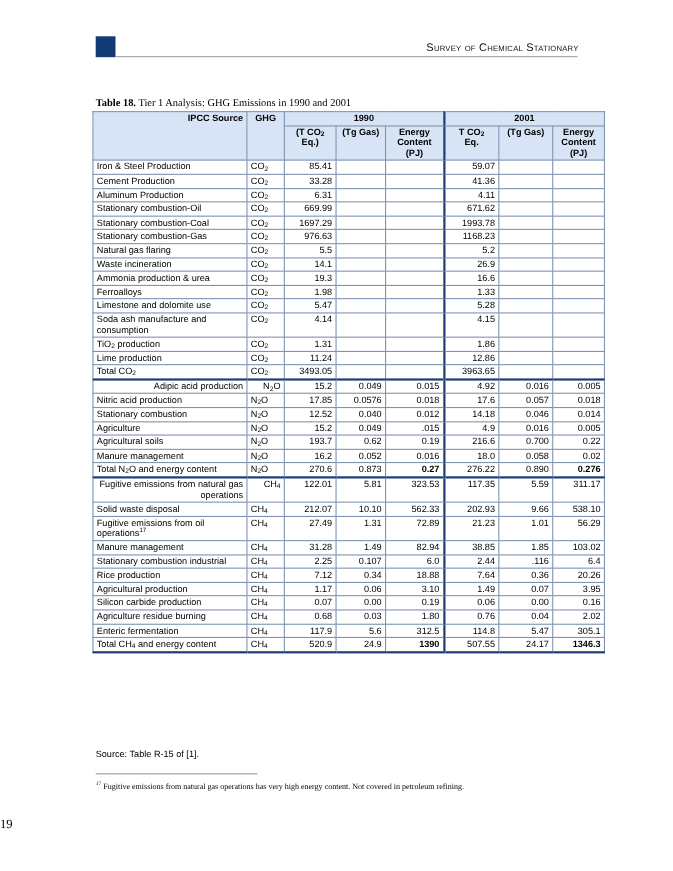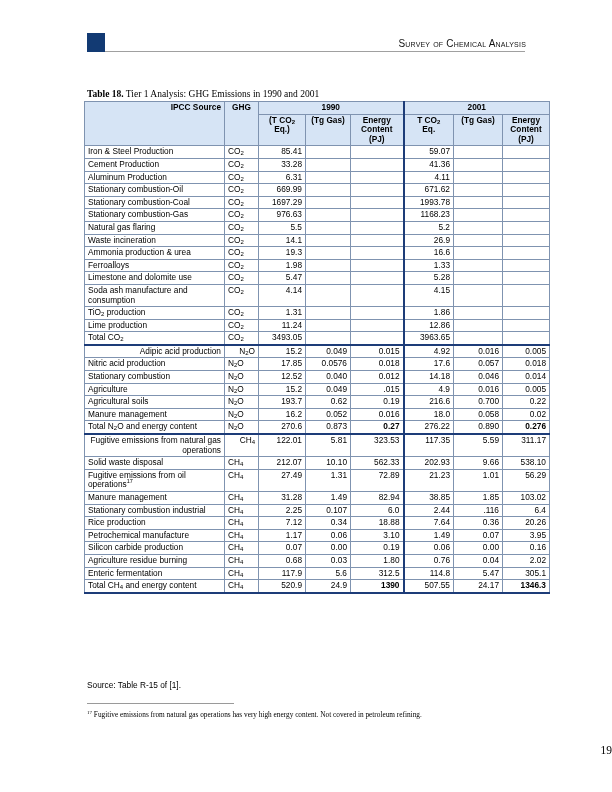--- a/index.html
+++ b/index.html
@@ -18,28 +18,28 @@
   td.bold { font-weight: bold; }
   .thick-left { border-left: 2px solid #1d3c78 !important; }
   .thick-top td { border-top: 2px solid #1d3c78 !important; text-align: right; }
   .thick-bottom td { border-bottom: 2px solid #1d3c78 !important; }
   sub { font-size: 6px; vertical-align: -1px; line-height: 0; }
   sup { font-size: 5.5px; line-height: 0; }
   .source-note { position: absolute; left: 87px; top: 680px; font-size: 8.3px; }
   .fn-rule { position: absolute; left: 87px; top: 703px; width: 147px; height: 1px; background: #9a9a9a; }
   .footnote { position: absolute; left: 87px; top: 710px; font-family: "Liberation Serif", serif; font-size: 7.3px; }
   .footnote sup { font-size: 5px; }
-  .page-num { position: absolute; left: 0; width: 612px; top: 744px; text-align: right; font-family: "Liberation Serif", serif; font-size: 11.5px; }
+  .page-num { position: absolute; left: 0; width: 612px; top: 744px; text-align: left; font-family: "Liberation Serif", serif; font-size: 11.5px; }
 </style>
 </head>
 <body>
 
 <div class="header-block"></div>
 <div class="header-rule"></div>
-<div class="header-title">Survey of Chemical Analysis</div>
+<div class="header-title">Survey of Chemical Stationary</div>
 
 <div class="caption"><b>Table 18.</b><span> Tier 1 Analysis: GHG Emissions in 1990 and 2001</span></div>
 
 <table class="data">
   <colgroup>
     <col style="width:140px">
       <col style="width:34px">
       <col style="width:47px">
       <col style="width:45px">
       <col style="width:53px">
@@ -338,21 +338,21 @@
         <td><span>Rice production</span></td>
         <td class="ghg"><span>CH</span><sub>4</sub><span></span></td>
         <td class="num">7.12</td>
         <td class="num">0.34</td>
         <td class="num">18.88</td>
         <td class="num thick-left">7.64</td>
         <td class="num">0.36</td>
         <td class="num">20.26</td>
       </tr>
       <tr>
-        <td><span>Petrochemical manufacture</span></td>
+        <td><span>Agricultural production</span></td>
         <td class="ghg"><span>CH</span><sub>4</sub><span></span></td>
         <td class="num">1.17</td>
         <td class="num">0.06</td>
         <td class="num">3.10</td>
         <td class="num thick-left">1.49</td>
         <td class="num">0.07</td>
         <td class="num">3.95</td>
       </tr>
       <tr>
         <td><span>Silicon carbide production</span></td>

